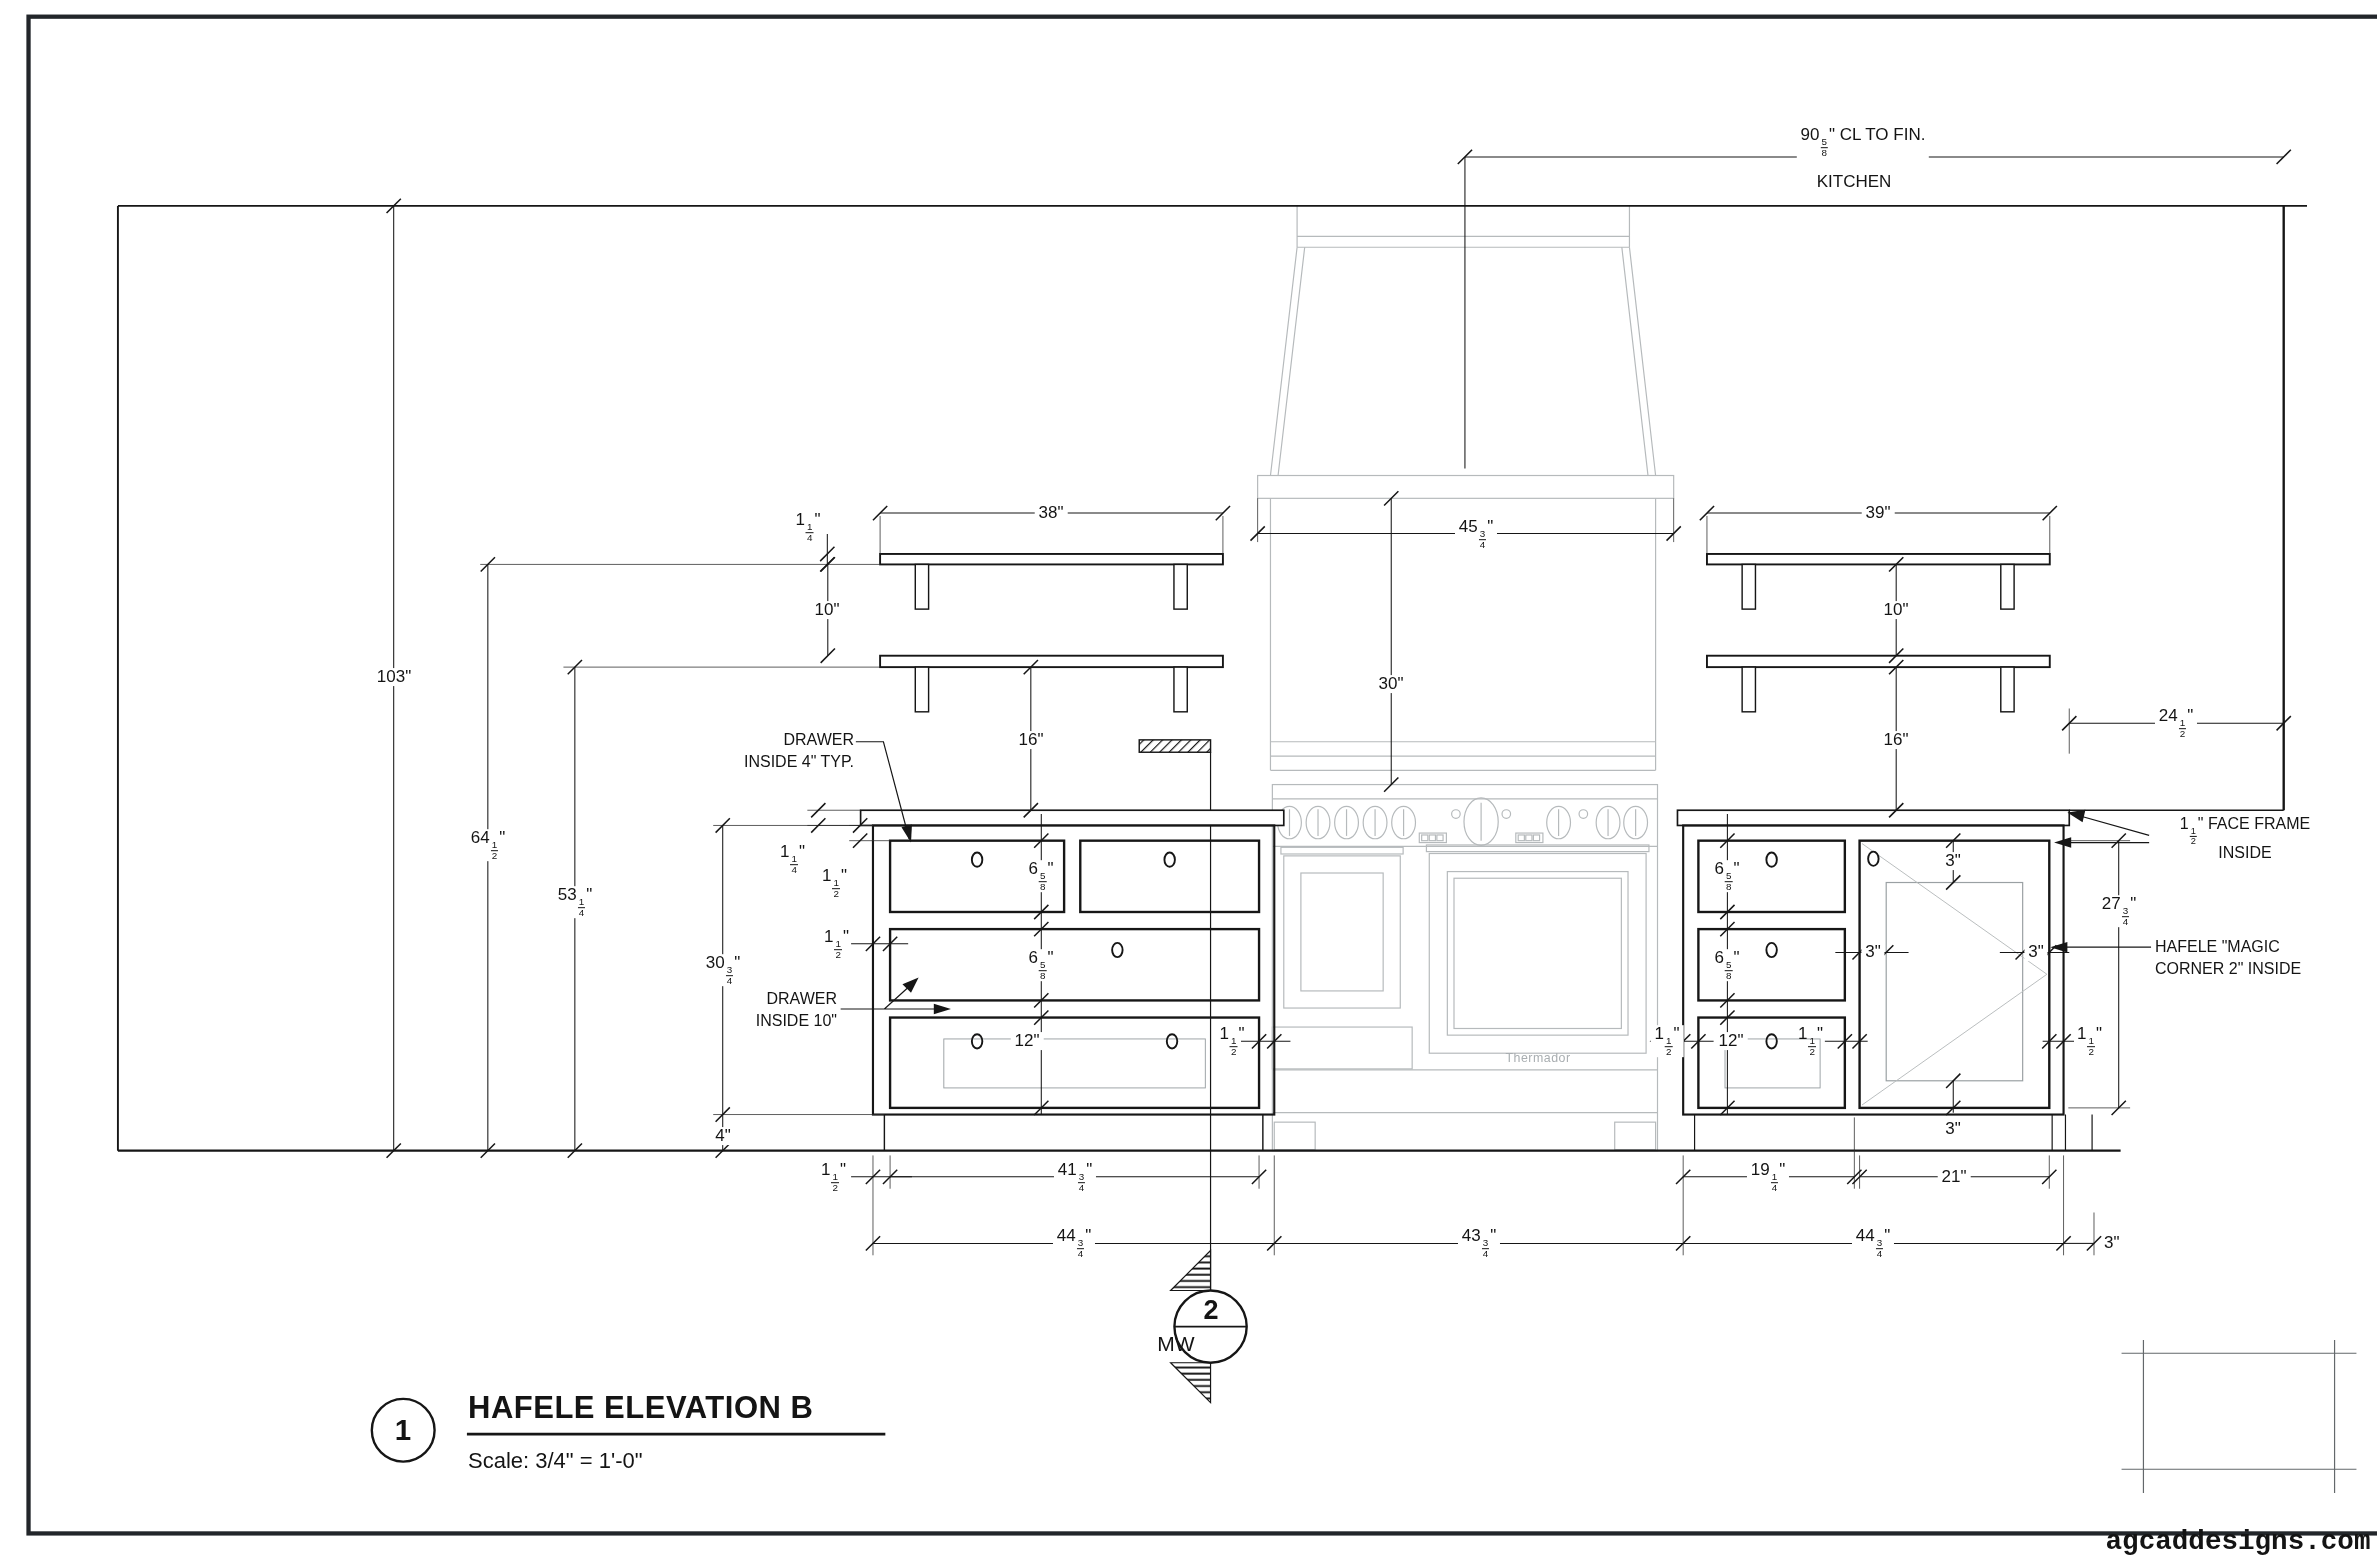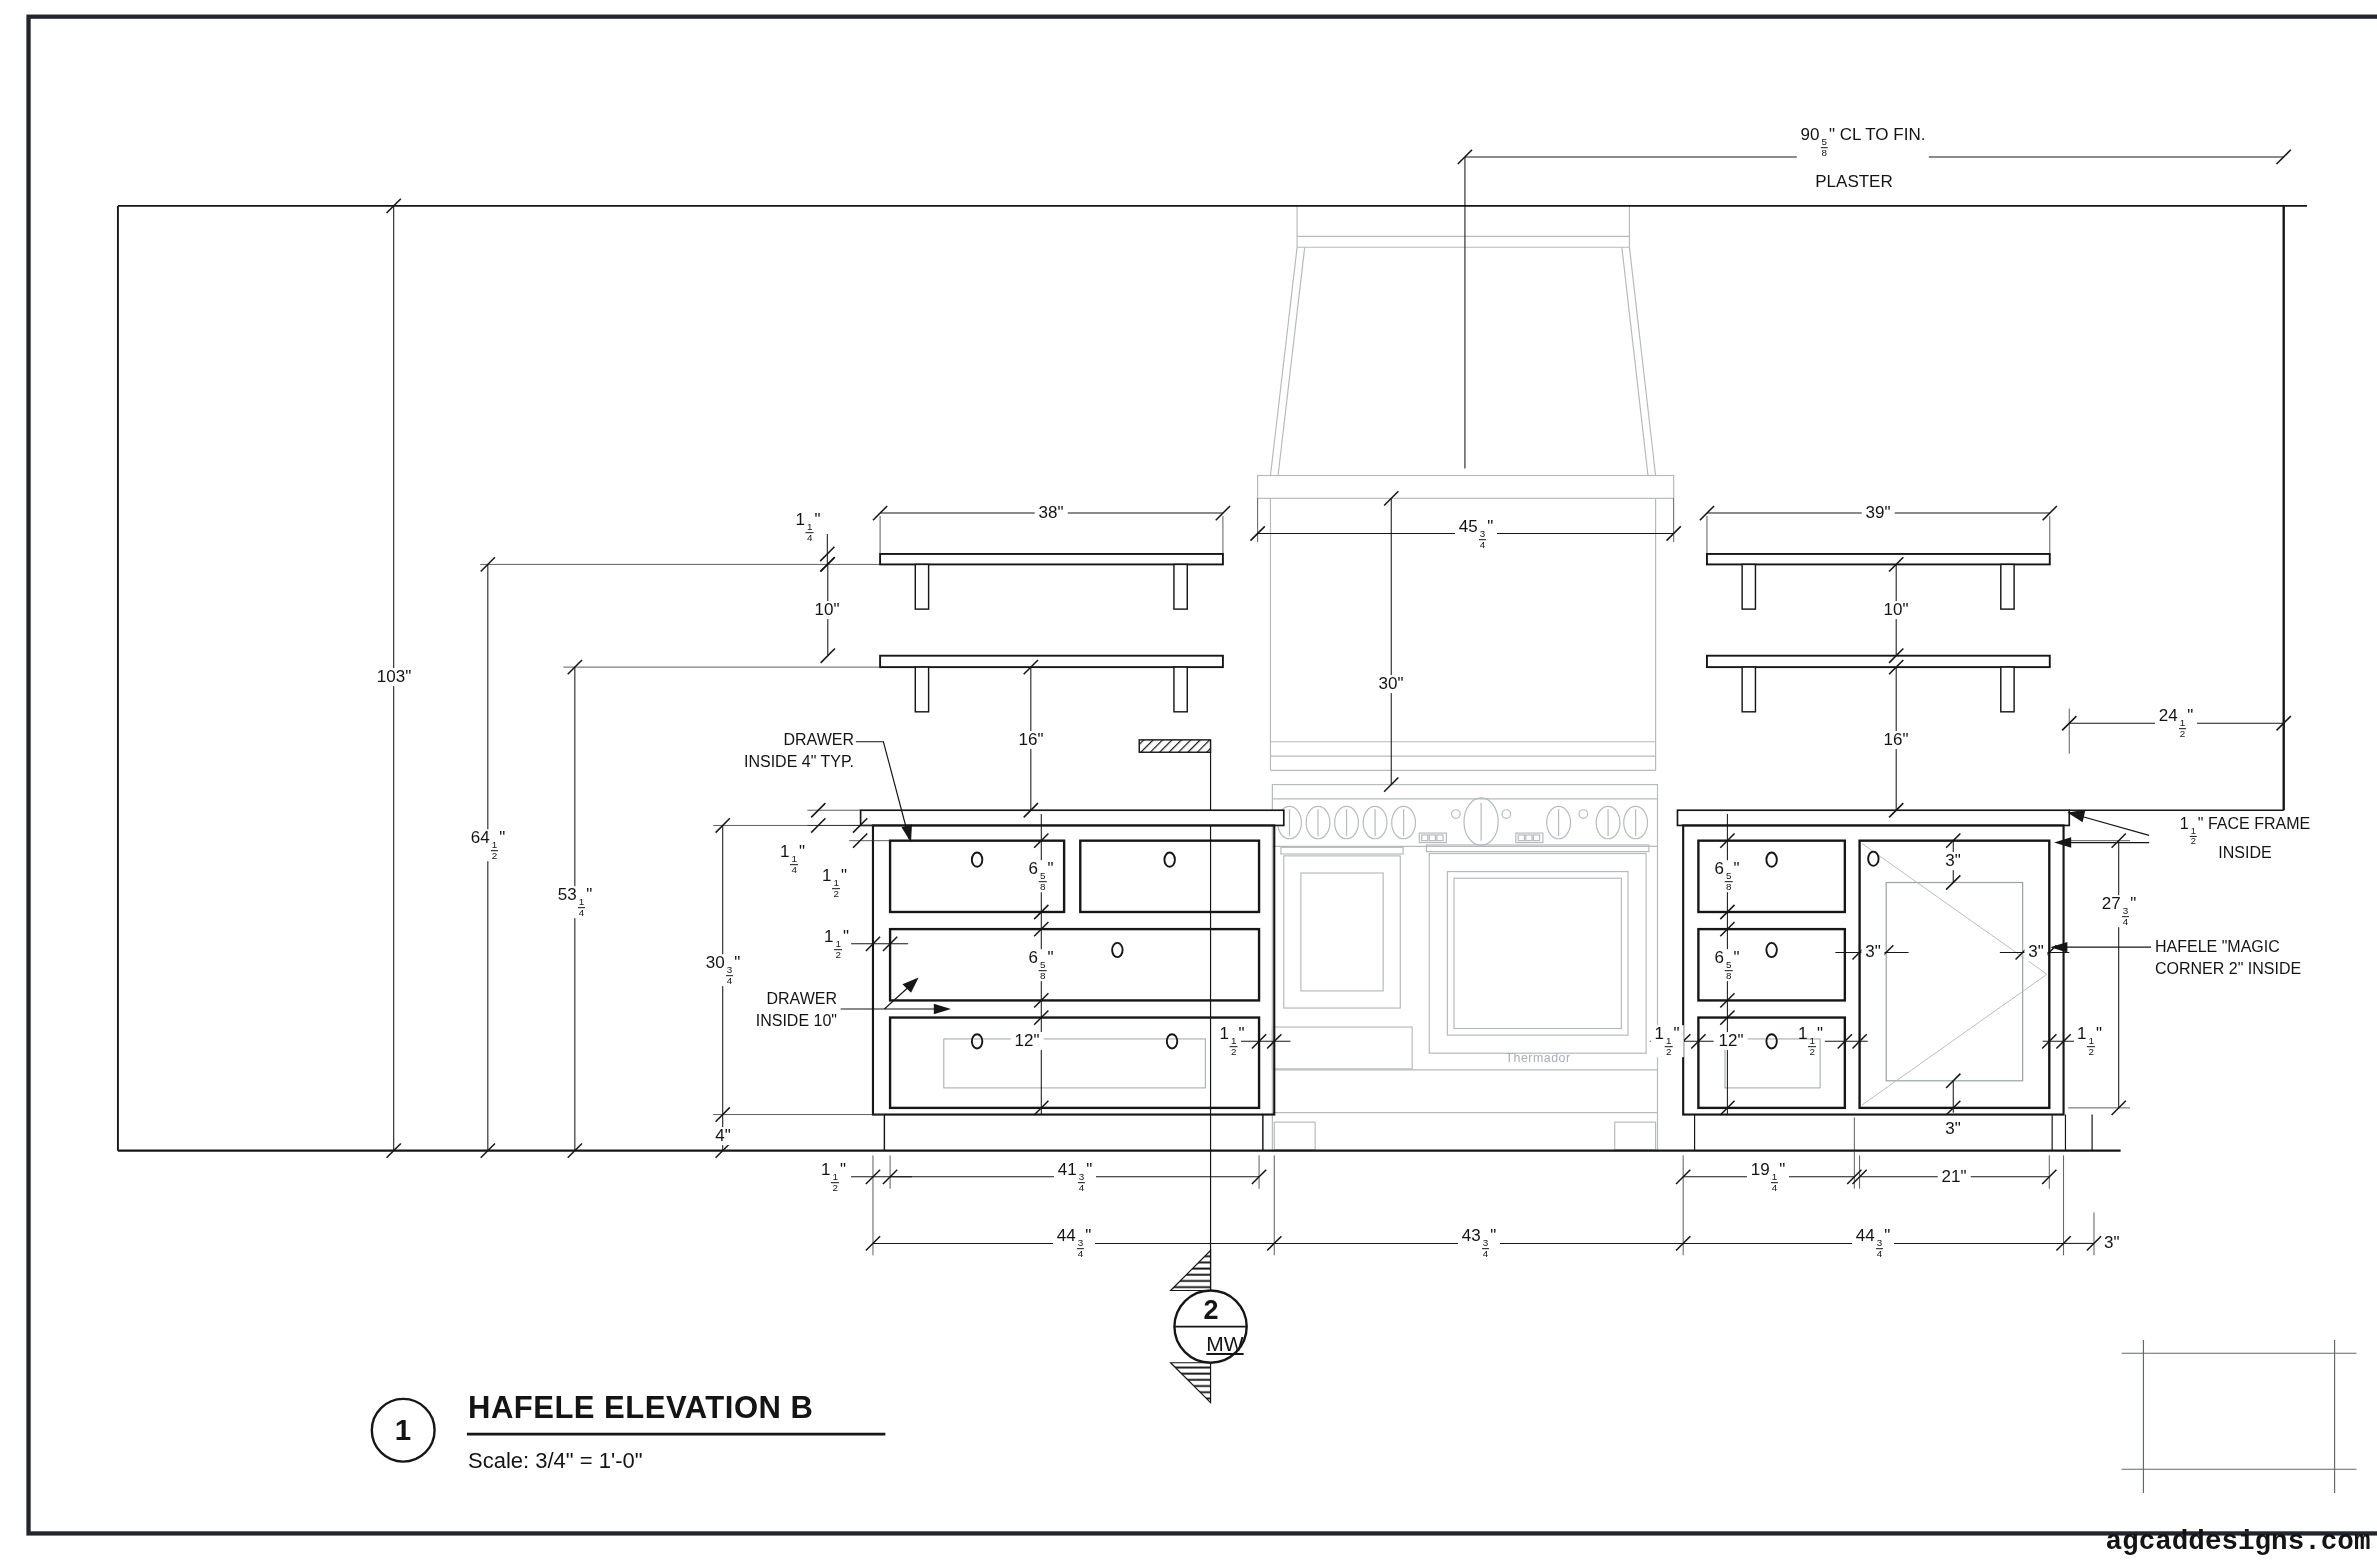--- a/index.html
+++ b/index.html
@@ -331,21 +331,21 @@
 
   <g stroke="#63686b" stroke-width="2.5">
     <path d="M4462 2846 H4956 M4462 3090 H4956 M4508 2818 V3140 M4910 2818 V3140"></path>
   </g>
 </svg>
 
   <div class="lb wb" style="left:1863px;top:142px;">90<span class="fr">
         <span class="n">5</span>
         <span class="d">8</span>
       </span>" CL TO FIN.</div>
-  <div class="lb" style="left:1854px;top:182px;">PLASTER</div>
+  <div class="lb" style="left:1854px;top:182px;">KITCHEN</div>
 
   <div class="lb wb" style="left:394px;top:677px;">103"</div>
   <div class="lb wb" style="left:488px;top:845px;">64<span class="fr">
         <span class="n">1</span>
         <span class="d">2</span>
       </span>"</div>
   <div class="lb wb" style="left:575px;top:902px;">53<span class="fr">
         <span class="n">1</span>
         <span class="d">4</span>
       </span>"</div>
@@ -469,21 +469,21 @@
         <span class="n">1</span>
         <span class="d">2</span>
       </span>" FACE FRAME</div>
   <div class="lb ann" style="left:2245px;top:853px;">INSIDE</div>
   <div class="lb al ann" style="left:2155px;top:947px;">HAFELE "MAGIC</div>
   <div class="lb al ann" style="left:2155px;top:969px;">CORNER 2" INSIDE</div>
 
   <div class="lb brand" style="left:1538px;top:1059px;">Thermador</div>
 
   <div class="lb callout-num" style="left:1211px;top:1310px;">2</div>
-  <div class="lb callout-sub" style="left:1225px;top:1344px;text-decoration:underline;">MW</div>
+  <div class="lb callout-sub" style="left:1176px;top:1344px;">MW</div>
 
   <div class="lb title-num" style="left:403px;top:1430px;">1</div>
   <div class="lb al title-name" style="left:468px;top:1408px;">HAFELE ELEVATION B</div>
   <div class="lb al title-scale" style="left:468px;top:1461px;">Scale: 3/4" = 1'-0"</div>
 
   <div class="lb site" style="left:2238px;top:1542px;">agcaddesigns.com</div>
 </div>
 
 
 </body></html>

